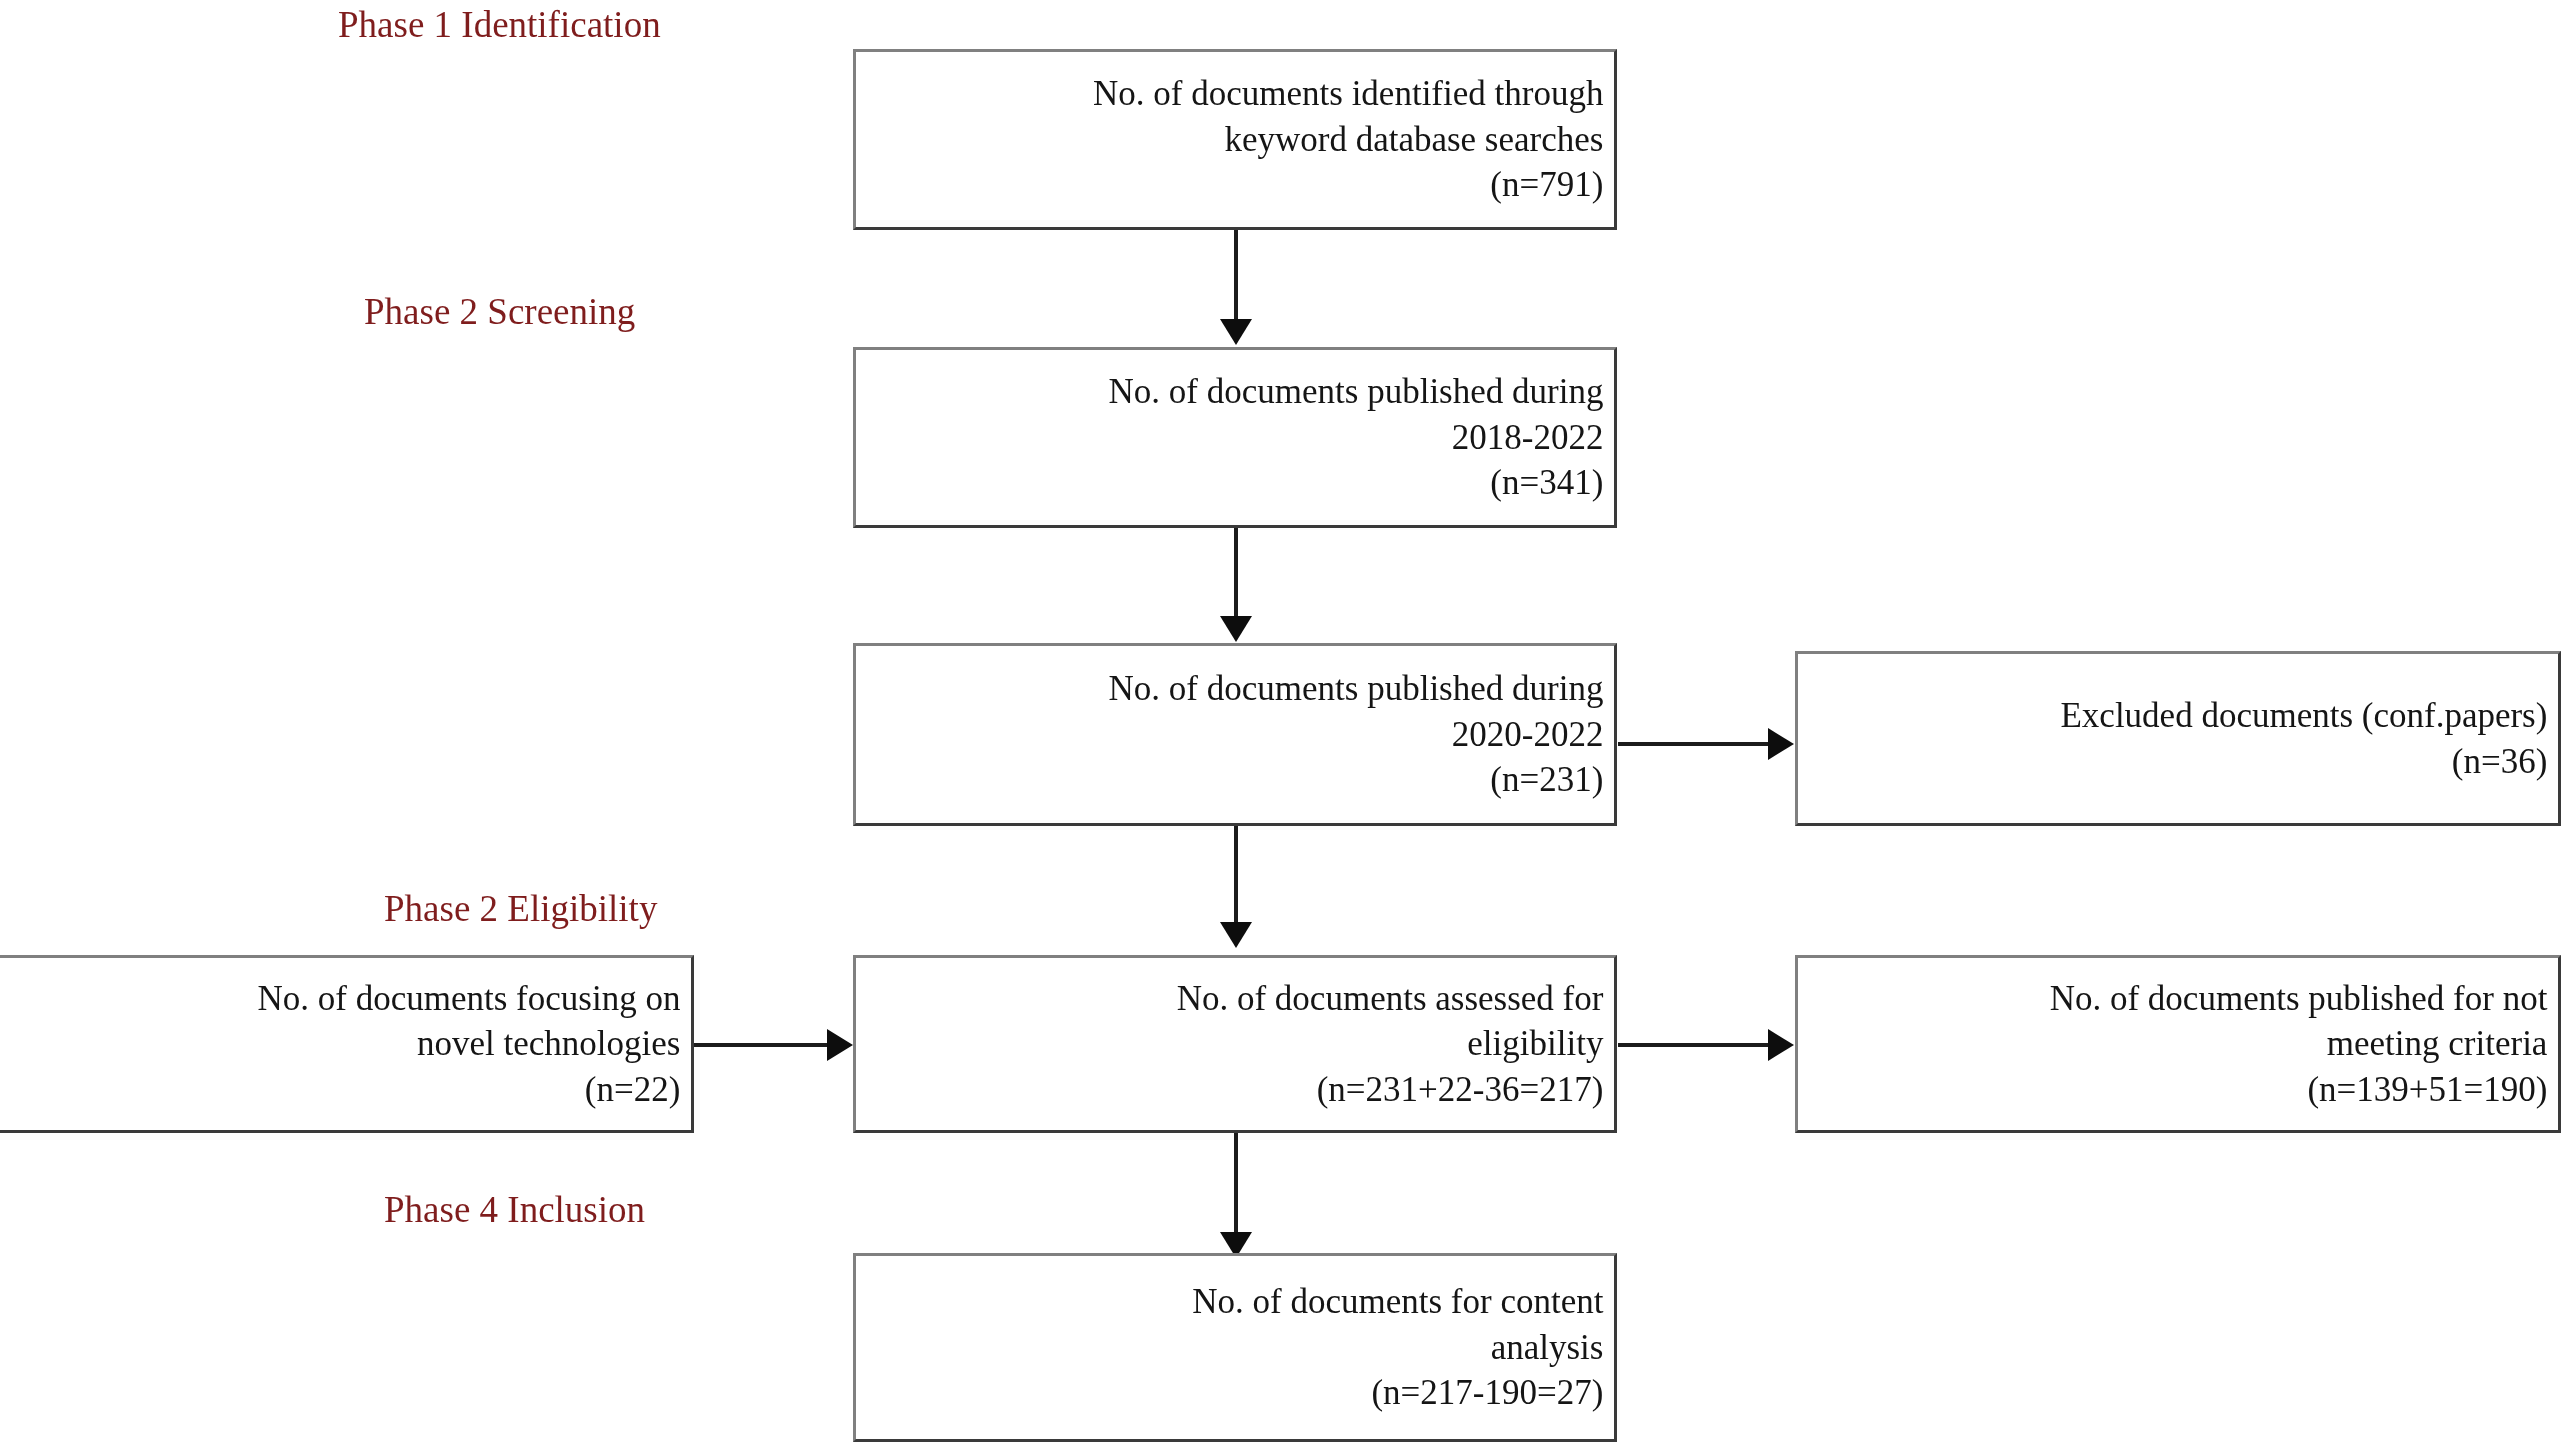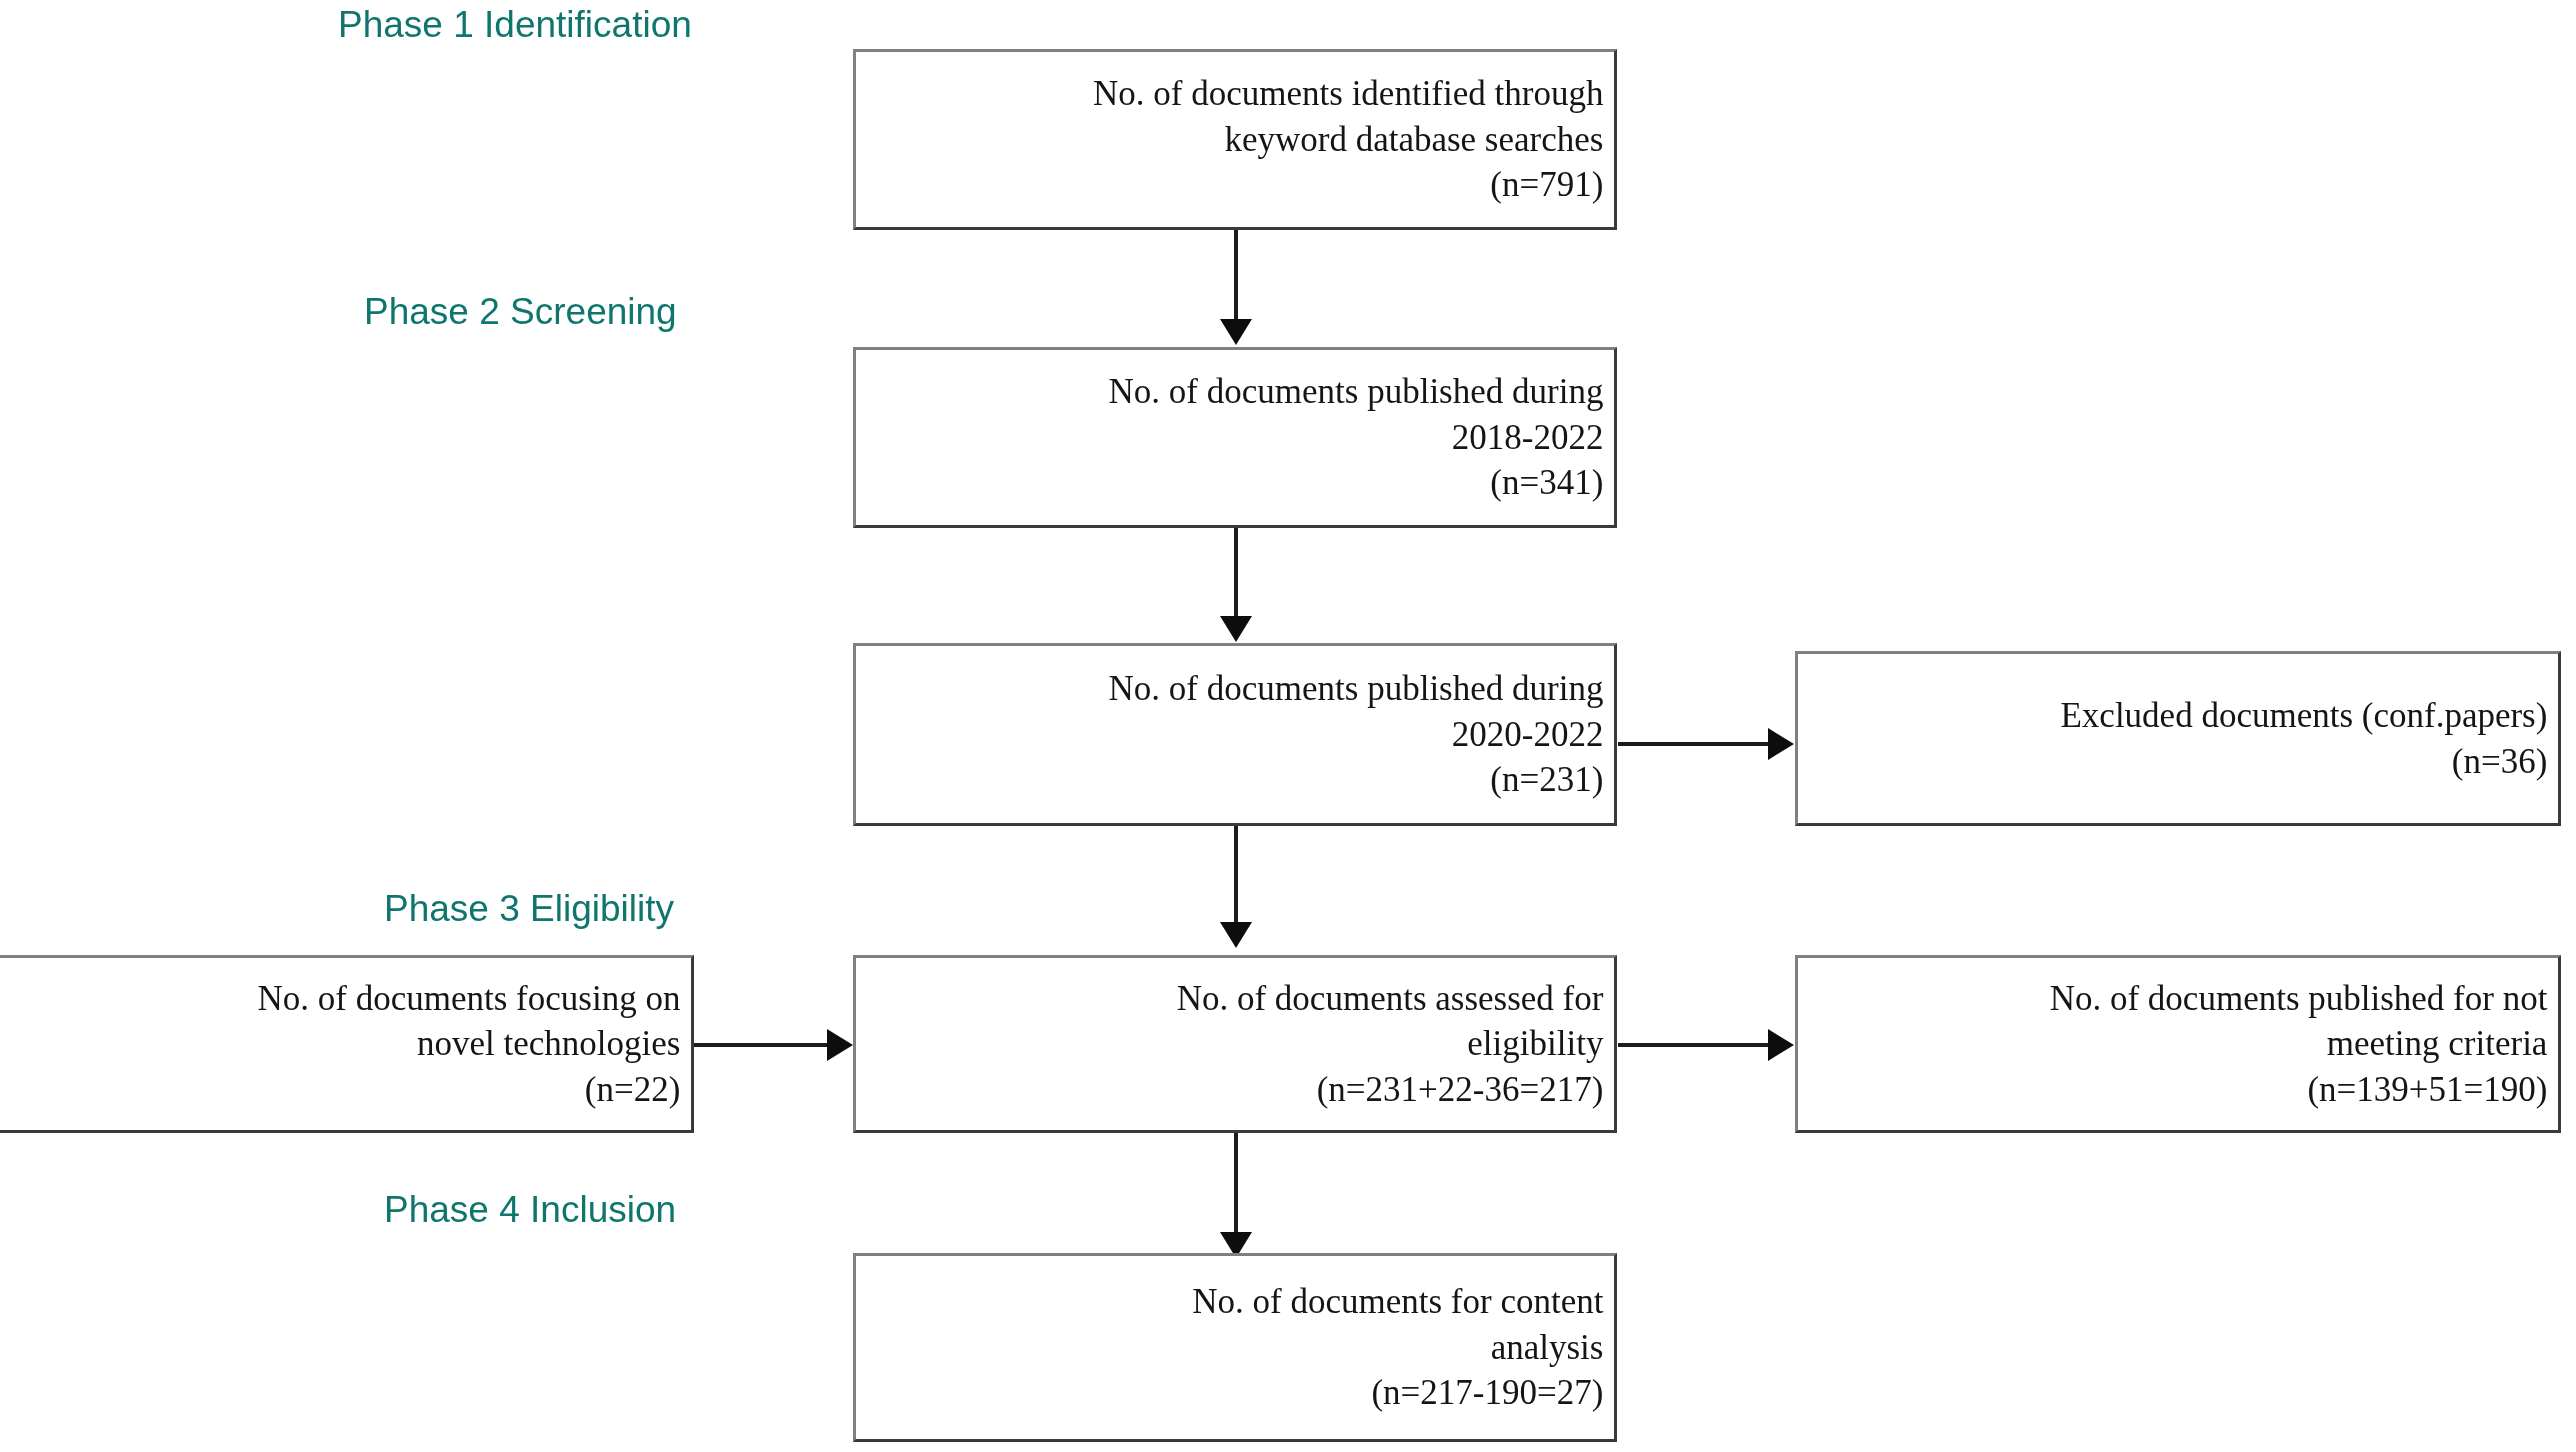--- a/index.html
+++ b/index.html
@@ -19,23 +19,23 @@
     height: 1453px;
     background: #ffffff;
     overflow: hidden;
   }
 
   
   .phase-label {
     position: absolute;
     font-size: 37px;
     line-height: 1.05;
-    color: #0f766e;
+    color: #7f1d1d;
     white-space: nowrap;
-    font-family: Liberation Sans, sans-serif;
+    font-family: Liberation Serif, serif;
   }
 
   
   .flow-box {
     position: absolute;
     box-sizing: border-box;
     background: #ffffff;
     border-top: 3.8px solid #808080;
     border-left: 3.8px solid #808080;
     border-right: 3.8px solid #3a3a3a;
@@ -88,21 +88,21 @@
 </style>
 </head>
 <body>
 
 <div id="canvas">
 
   <div class="phase-label" style="left:338px; top:6px;">Phase 1  Identification</div>
 
   <div class="phase-label" style="left:364px; top:293px;">Phase 2 Screening</div>
 
-  <div class="phase-label" style="left:384px; top:890px;">Phase 3 Eligibility</div>
+  <div class="phase-label" style="left:384px; top:890px;">Phase 2 Eligibility</div>
 
   <div class="phase-label" style="left:384px; top:1191px;">Phase 4 Inclusion</div>
 
   <div class="flow-box" style="left:853px; top:49px; width:764px; height:181px;">
     <div class="line">No. of documents identified through</div>
     <div class="line">keyword database searches</div>
     <div class="line">(n=791)</div>
   </div>
 
   <div class="v-line" style="left:1234px; top:230px; height:106px;"></div>

